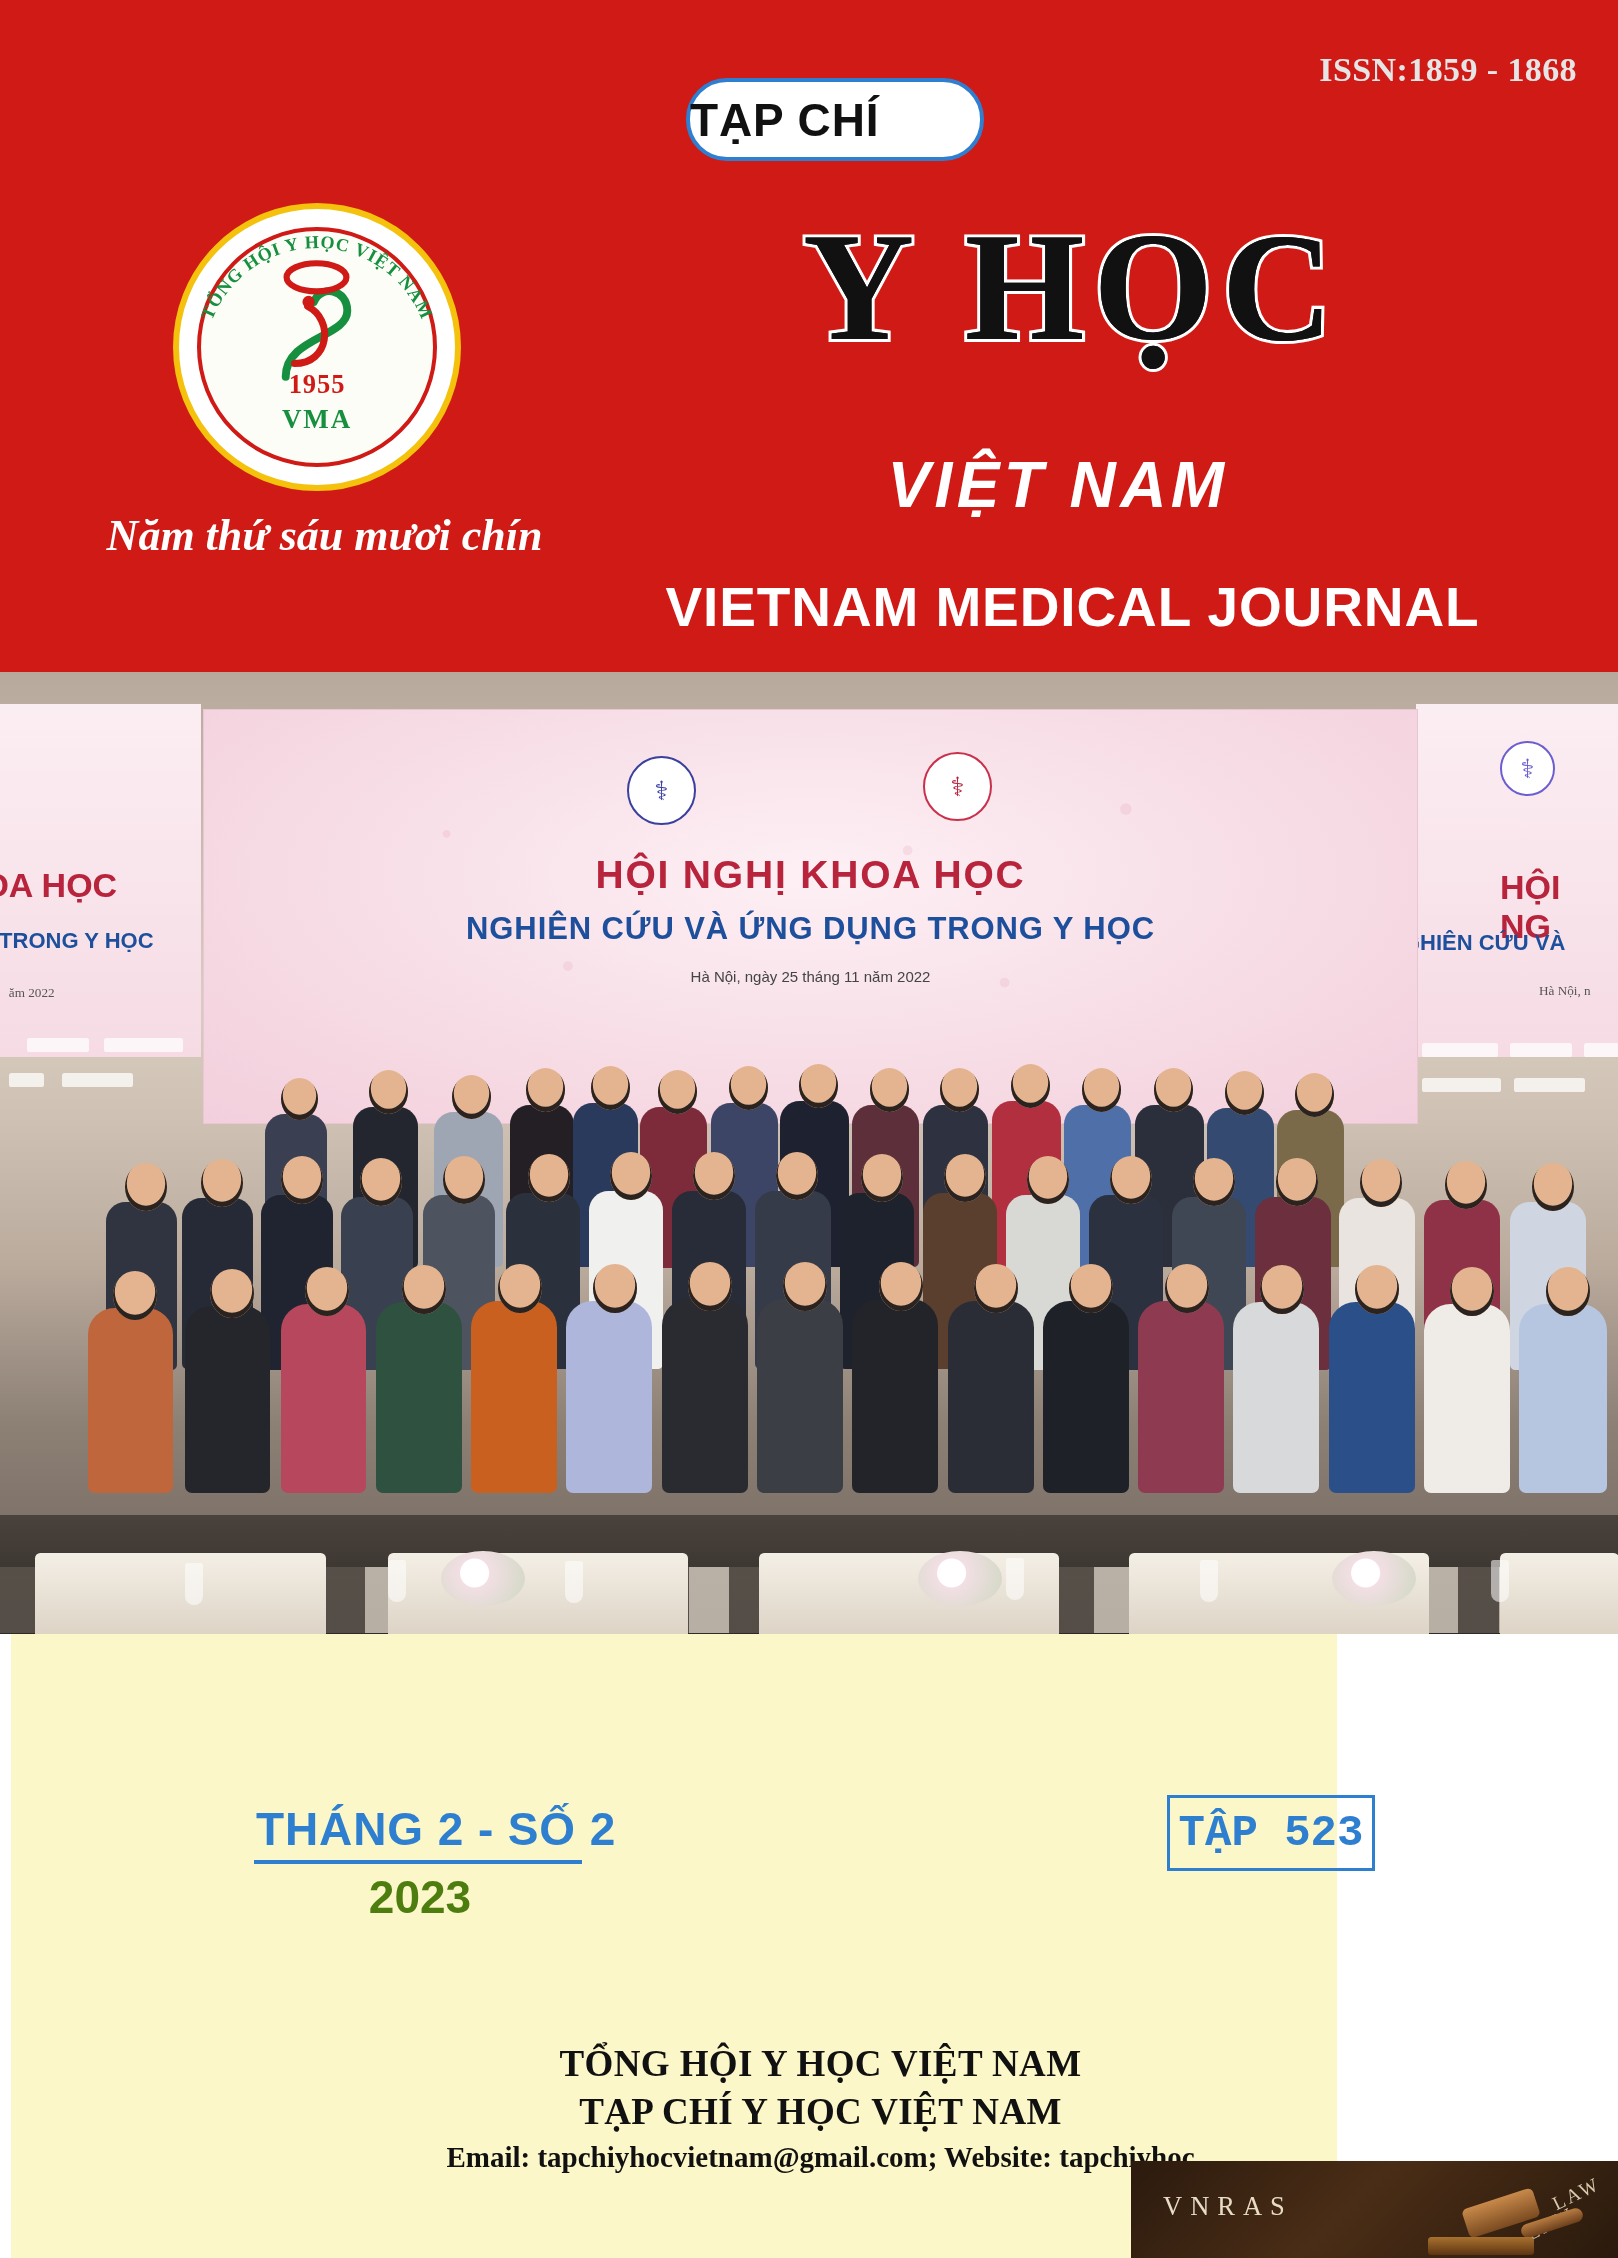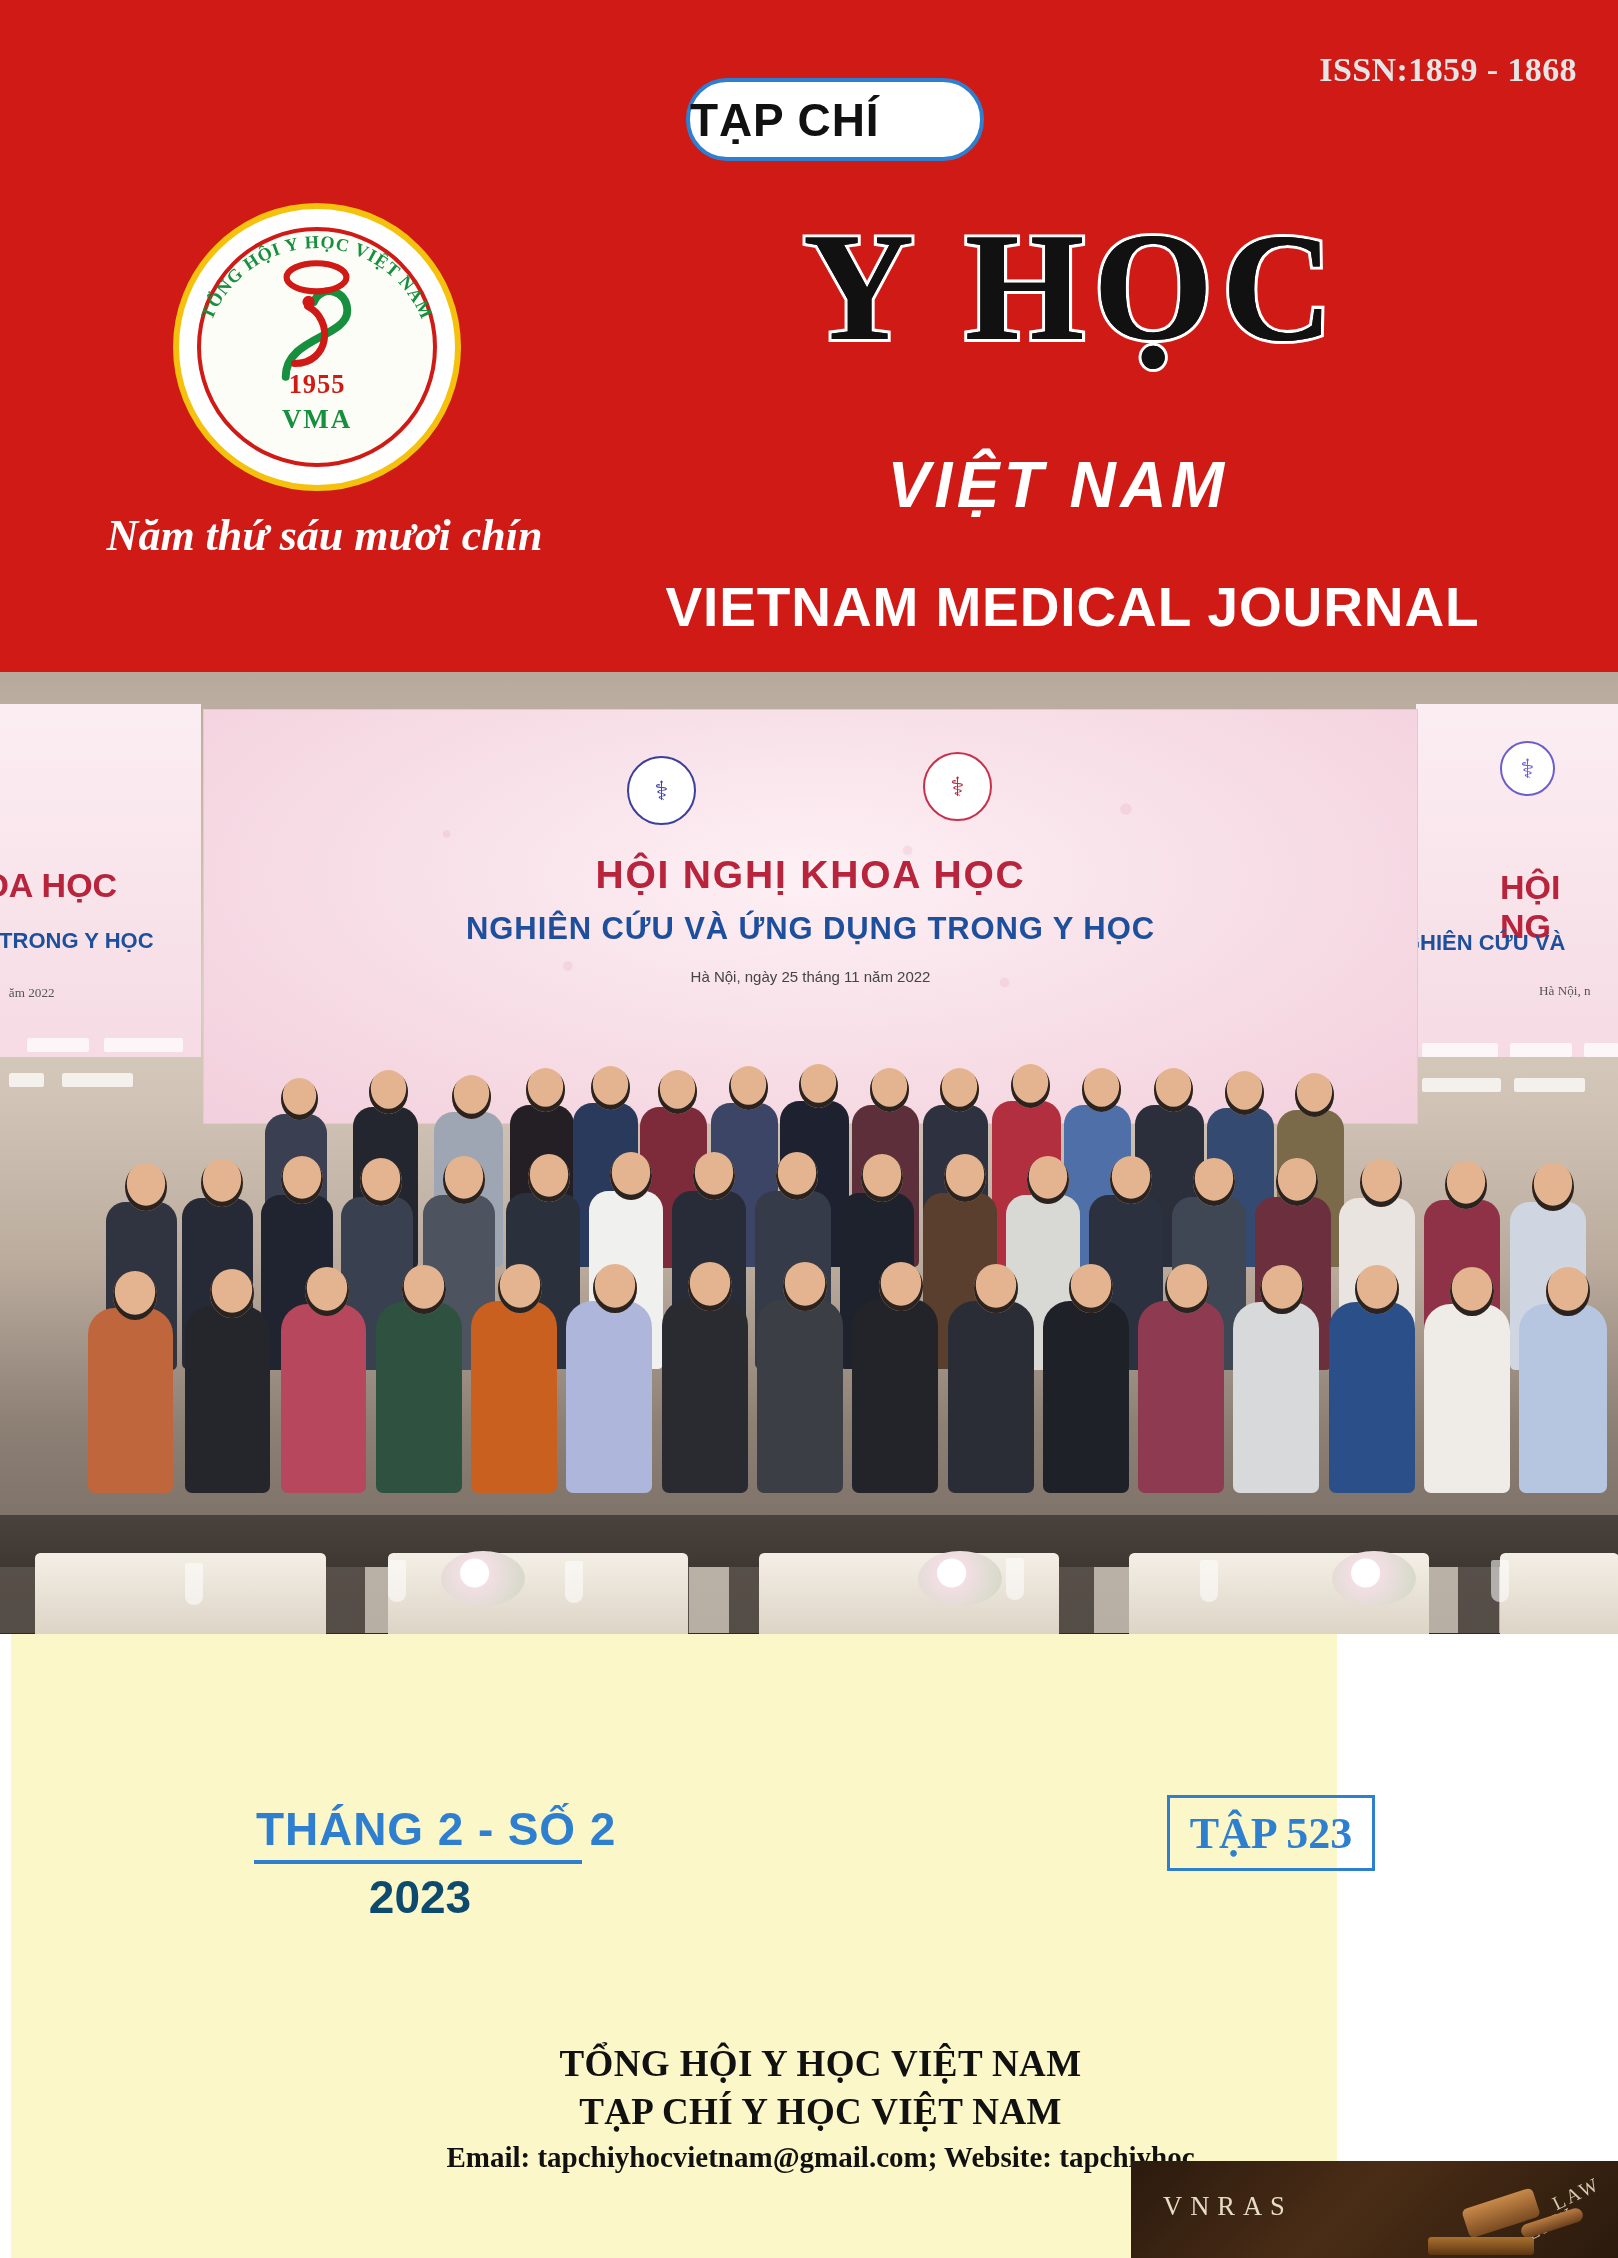--- a/index.html
+++ b/index.html
@@ -412,37 +412,37 @@
   }
   .year {
     position: absolute;
     left: 245px;
     top: 236px;
     width: 328px;
     text-align: center;
     font-family: "Liberation Sans", sans-serif;
     font-weight: bold;
     font-size: 46px;
-    color: #0c4a6e;
+    color: #4d7c0f;
   }
 
   .tap-box {
     position: absolute;
     left: 1156px;
     top: 161px;
     width: 208px;
     height: 76px;
     border: 3.5px solid #2f7fd1;
     box-sizing: border-box;
     display: flex;
     align-items: center;
     justify-content: center;
   }
   .tap-box span {
-    font-family: Liberation Serif, serif;
+    font-family: Liberation Mono, monospace;
     font-weight: bold;
     font-size: 44px;
     color: #2f7fd1;
   }
 
   .footer {
     position: absolute;
     left: 0;
     top: 406px;
     width: 1619px;

